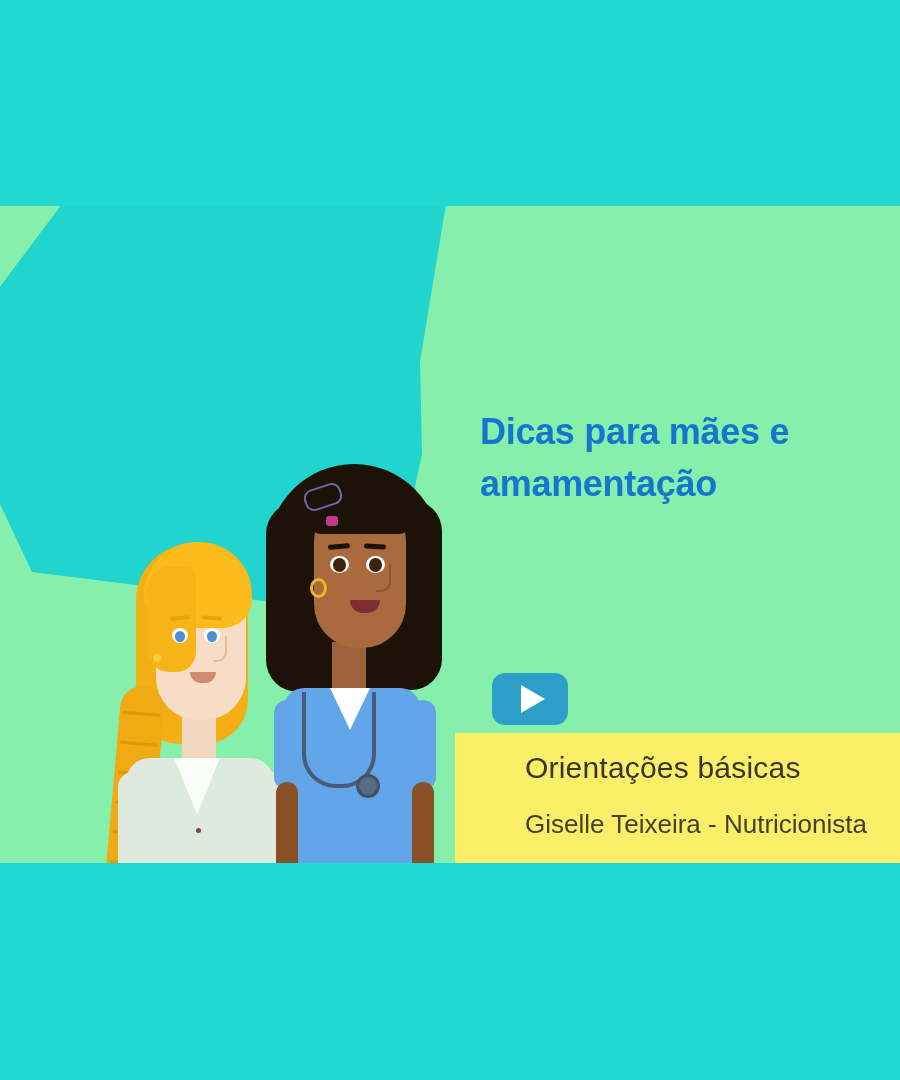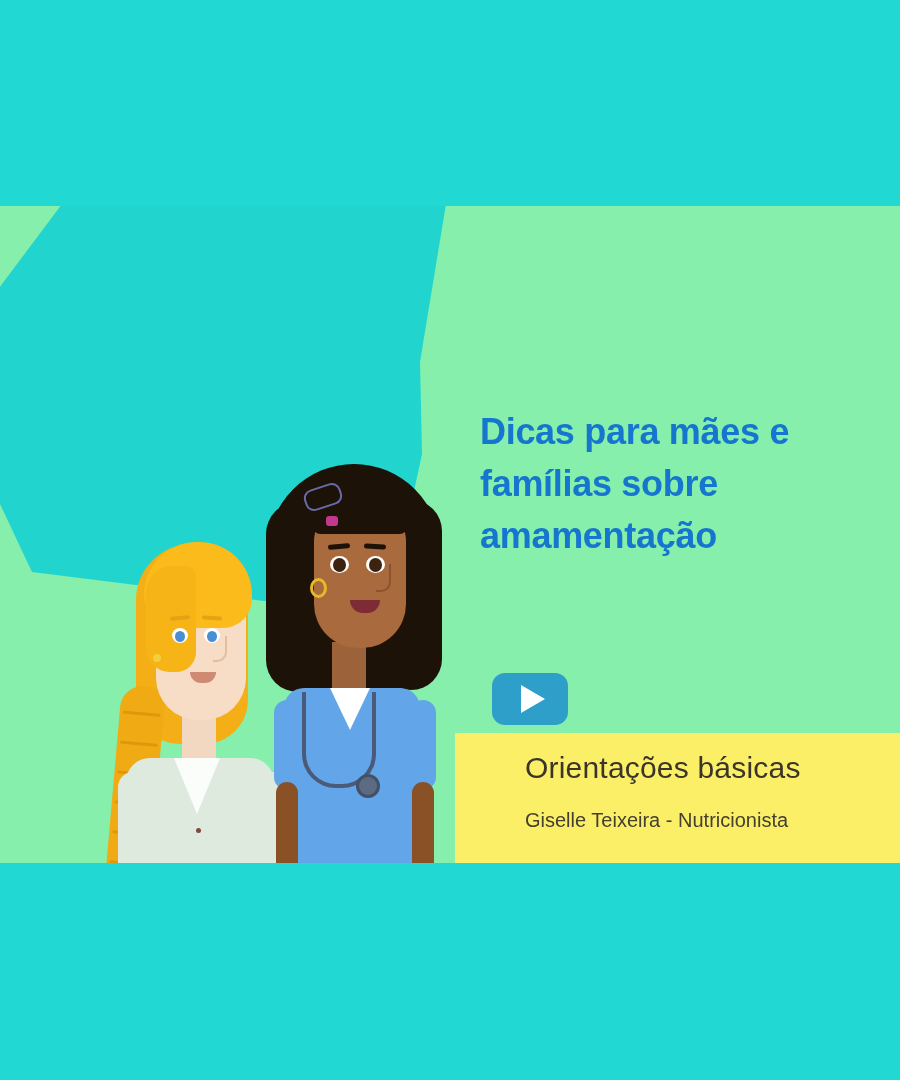--- a/index.html
+++ b/index.html
@@ -50,21 +50,21 @@
   .yellow-box{
     position:absolute;left:455px;top:527px;width:524px;height:186px;
     background:#fcef68;
   }
   .yb-title{
     position:absolute;left:70px;top:18px;width:360px;
     font-size:30px;color:#3a3528;font-weight:400;letter-spacing:0.2px;
   }
   .yb-sub{
     position:absolute;left:70px;top:76px;width:370px;
-    font-size:20px;color:#44402f;font-weight:400;
+    font-size:26px;color:#44402f;font-weight:400;
   }
 
   
   .char{position:absolute;}
 
   
   .w1{left:108px;top:330px;width:190px;height:525px;}
   .w1 .hair-back{
     position:absolute;left:28px;top:8px;width:112px;height:200px;
     background:#f4ae16;border-radius:56px 56px 44px 44px;
@@ -285,21 +285,20 @@
       <div class="scrub-v"></div>
       <div class="steth-tube"></div>
       <div class="steth-bell"></div>
       <div class="forearm l"></div>
       <div class="forearm r"></div>
 
     </div>
 
     <div class="title">
       <span>Dicas para mães e</span>
-      <span>famílias sobre</span>
       <span>amamentação</span>
     </div>
 
     <div class="play-btn">
       <div class="play-tri"></div>
     </div>
 
     <div class="yellow-box">
       <div class="yb-title">Orientações básicas</div>
       <div class="yb-sub">Giselle Teixeira - Nutricionista</div>

